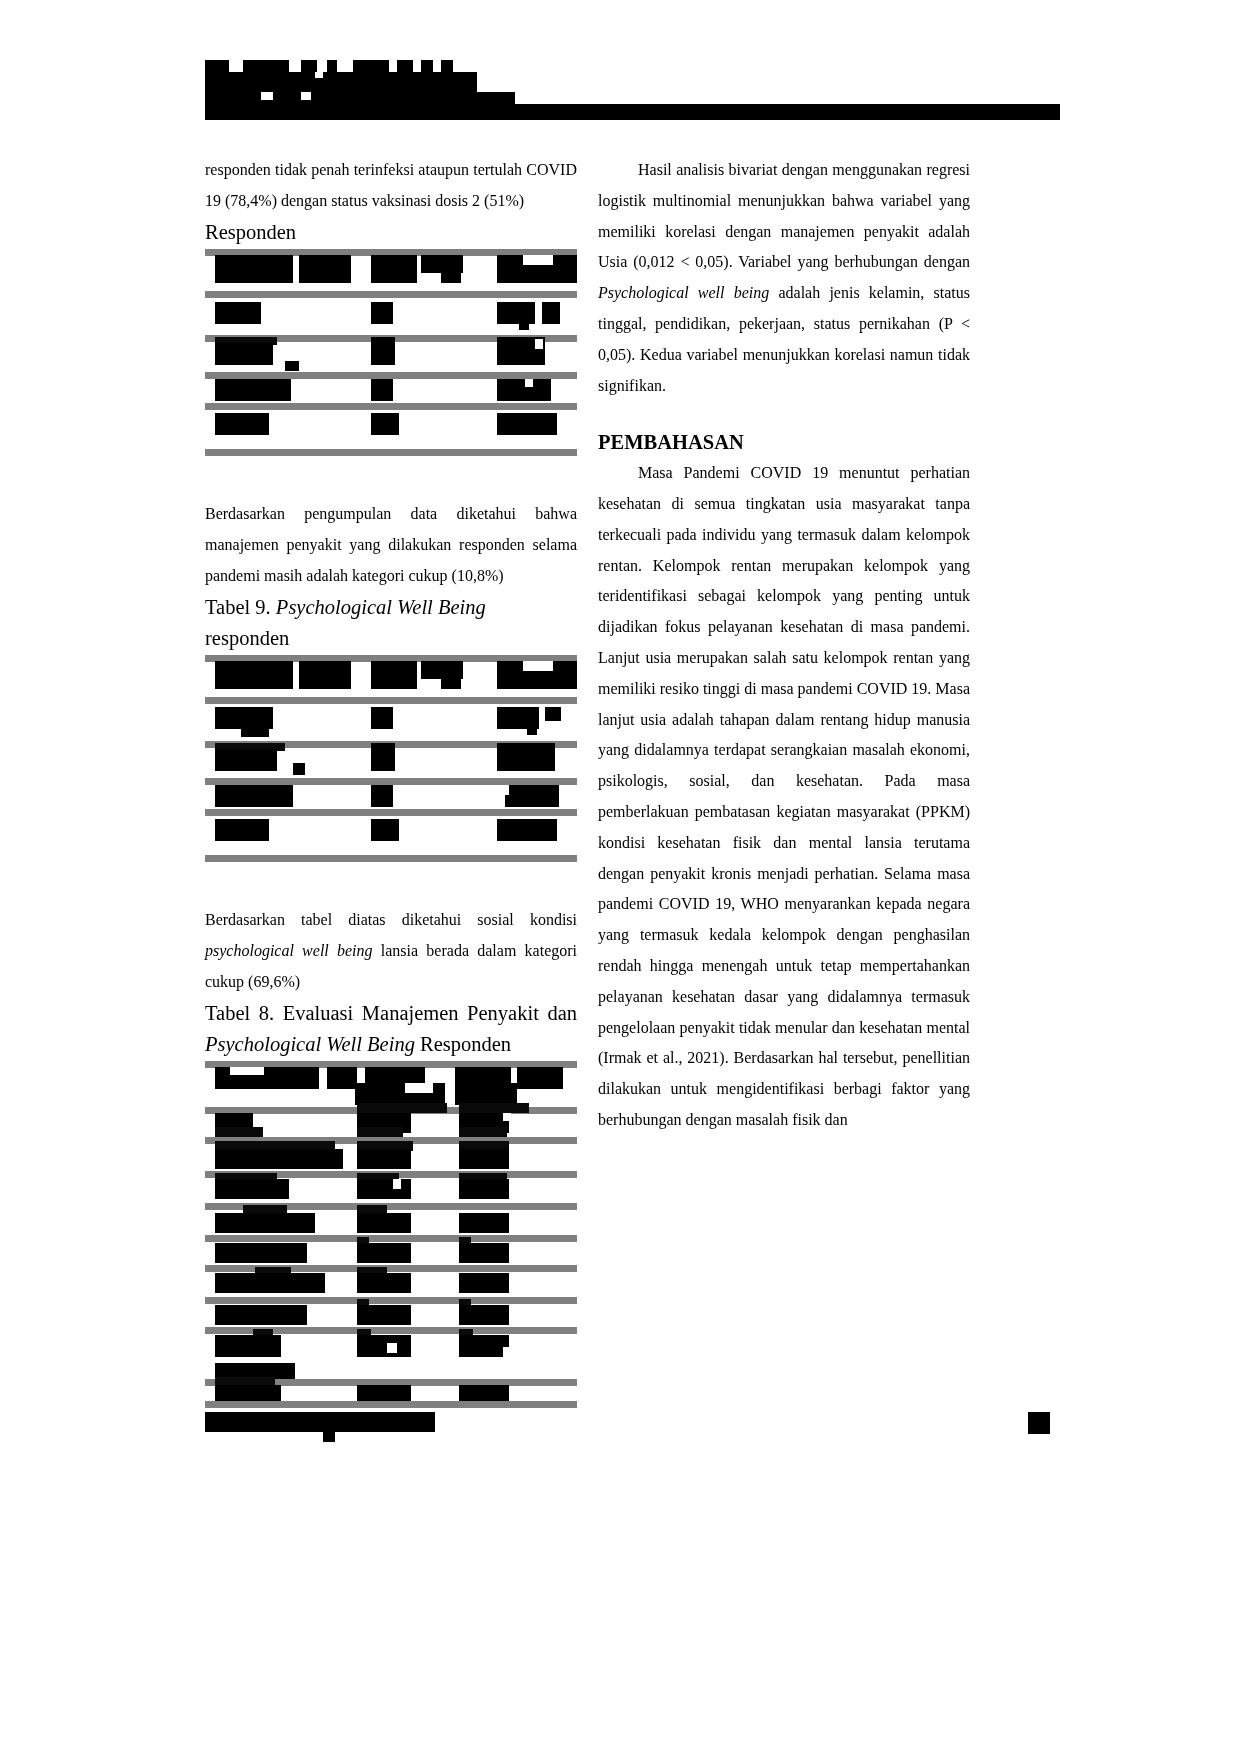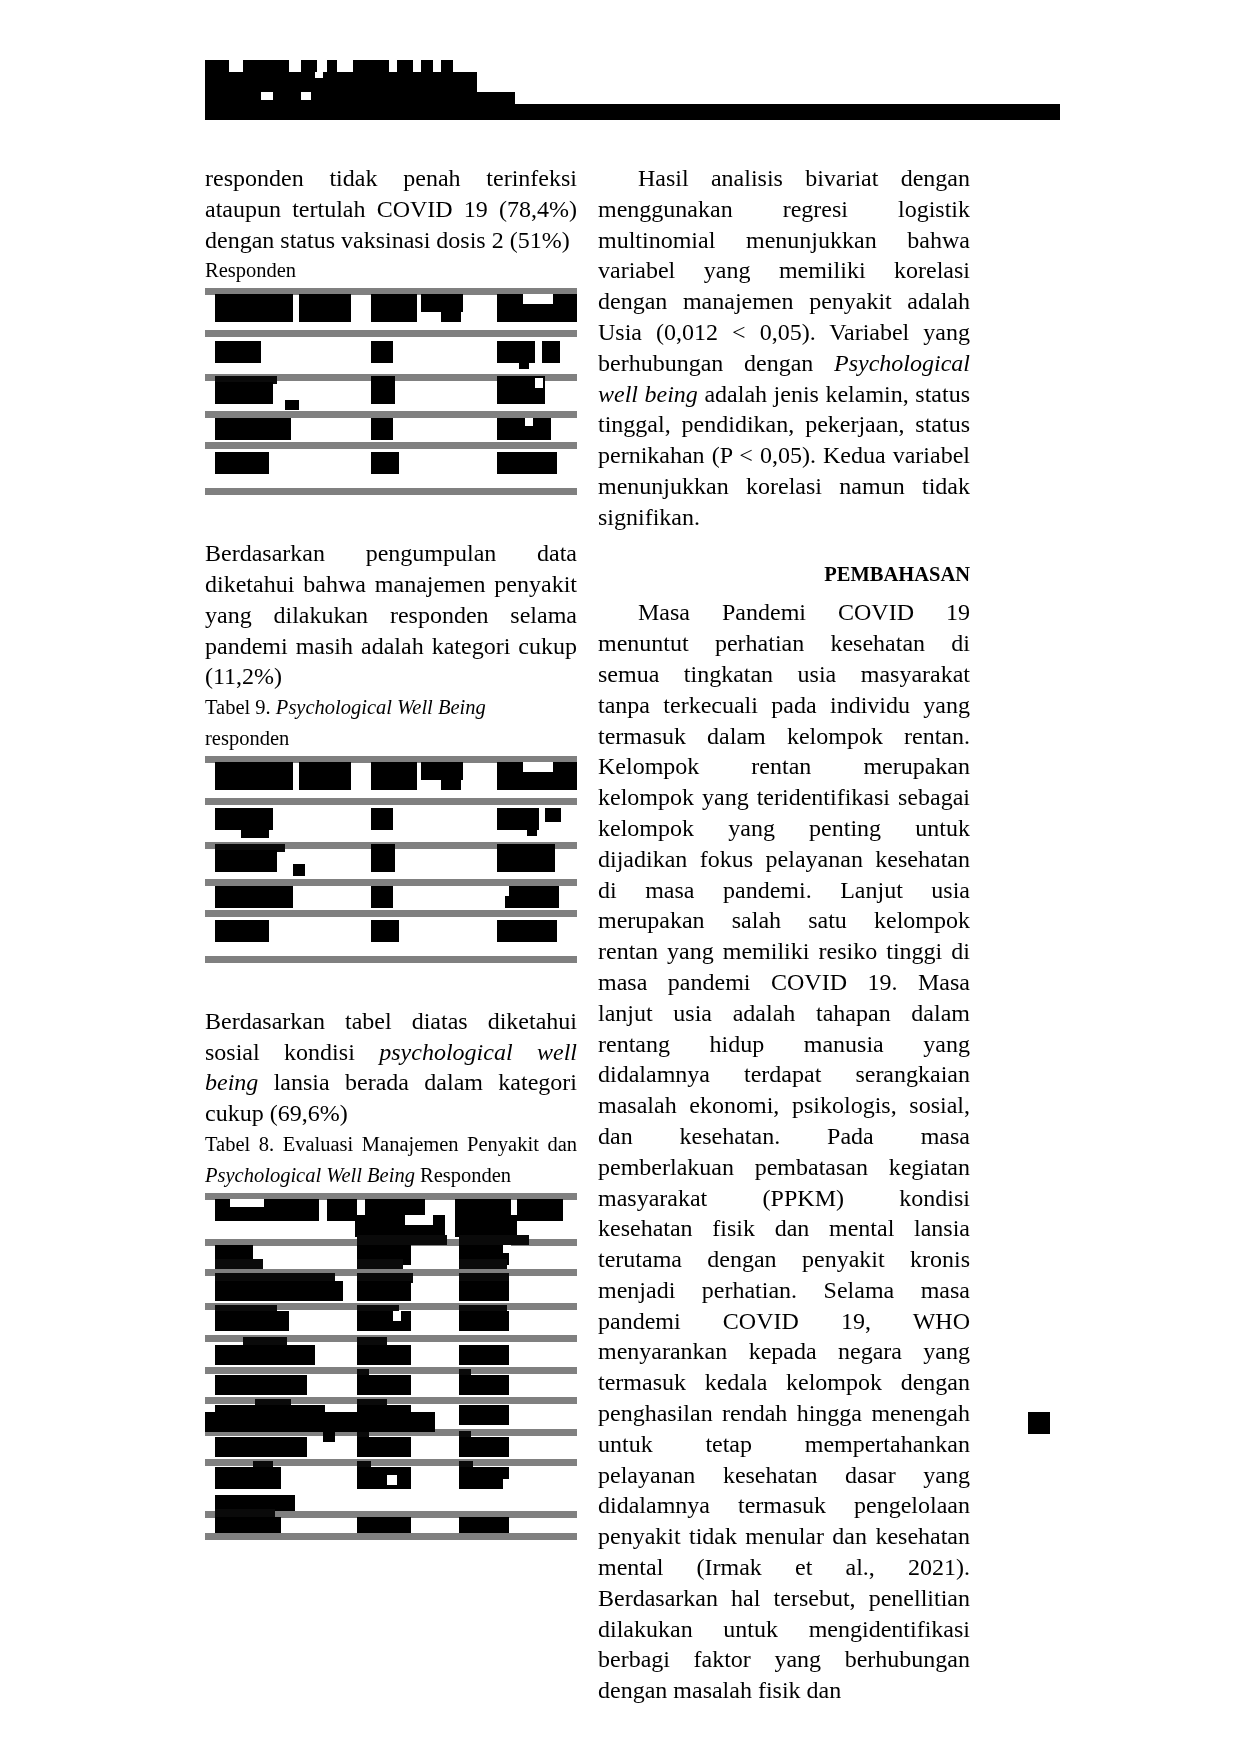--- a/index.html
+++ b/index.html
@@ -32,37 +32,37 @@
   
   .col {
     position: absolute;
     top: 155px;
     width: 372px;
   }
   .col-left  { left: 205px; }
   .col-right { left: 598px; }
 
   p.body {
-    margin: 8px 0 0 0;
-    font-size: 24px;
+    margin: 0 0 0 0;
+    font-size: 16px;
     line-height: 30.8px;
     text-align: justify;
     text-justify: inter-word;
     color: #000000;
     hyphens: none;
   }
   p.body.indent { text-indent: 40px; }
   p.spaced { margin-top: 28px; }
   .it { font-style: italic; }
   h3.section {
     margin: 26px 0 0 0;
     font-size: 20.5px;
     line-height: 30.8px;
     font-weight: bold;
-    text-align: right;
+    text-align: left;
     color: #000;
   }
 
   
   p.caption {
     margin: 0;
     font-size: 20.5px;
     line-height: 30.8px;
     text-align: justify;
     color: #000;
@@ -168,21 +168,21 @@
       <div class="blk" style="left:320px; top:130px; width:8px;  height:8px; background:#fff;"></div>
     </div>
     <div class="rtable" style="height:68px;">
       <div class="rule" style="top:0px;"></div>
       <div class="blk" style="left:10px;  top:10px; width:54px; height:22px;"></div>
       <div class="blk" style="left:166px; top:10px; width:28px; height:22px;"></div>
       <div class="blk" style="left:292px; top:10px; width:60px; height:22px;"></div>
       <div class="rule" style="top:46px;"></div>
     </div>
 
-    <p class="body spaced">Berdasarkan pengumpulan data diketahui bahwa manajemen penyakit yang dilakukan responden selama pandemi masih adalah kategori cukup (11,2%)</p>
+    <p class="body spaced">Berdasarkan pengumpulan data diketahui bahwa manajemen penyakit yang dilakukan responden selama pandemi masih adalah kategori cukup (10,8%)</p>
 
     <p class="caption spaced">
       <span>Tabel 9. </span><span class="it">Psychological Well Being</span>
     </p>
     <p class="caption nojust"> responden</p>
 
     <div class="rtable" style="height:152px;">
       <div class="rule top" style="top:0px;"></div>
       <div class="blk" style="left:10px;  top:6px;  width:78px; height:28px;"></div>
       <div class="blk" style="left:94px;  top:6px;  width:52px; height:28px;"></div>

